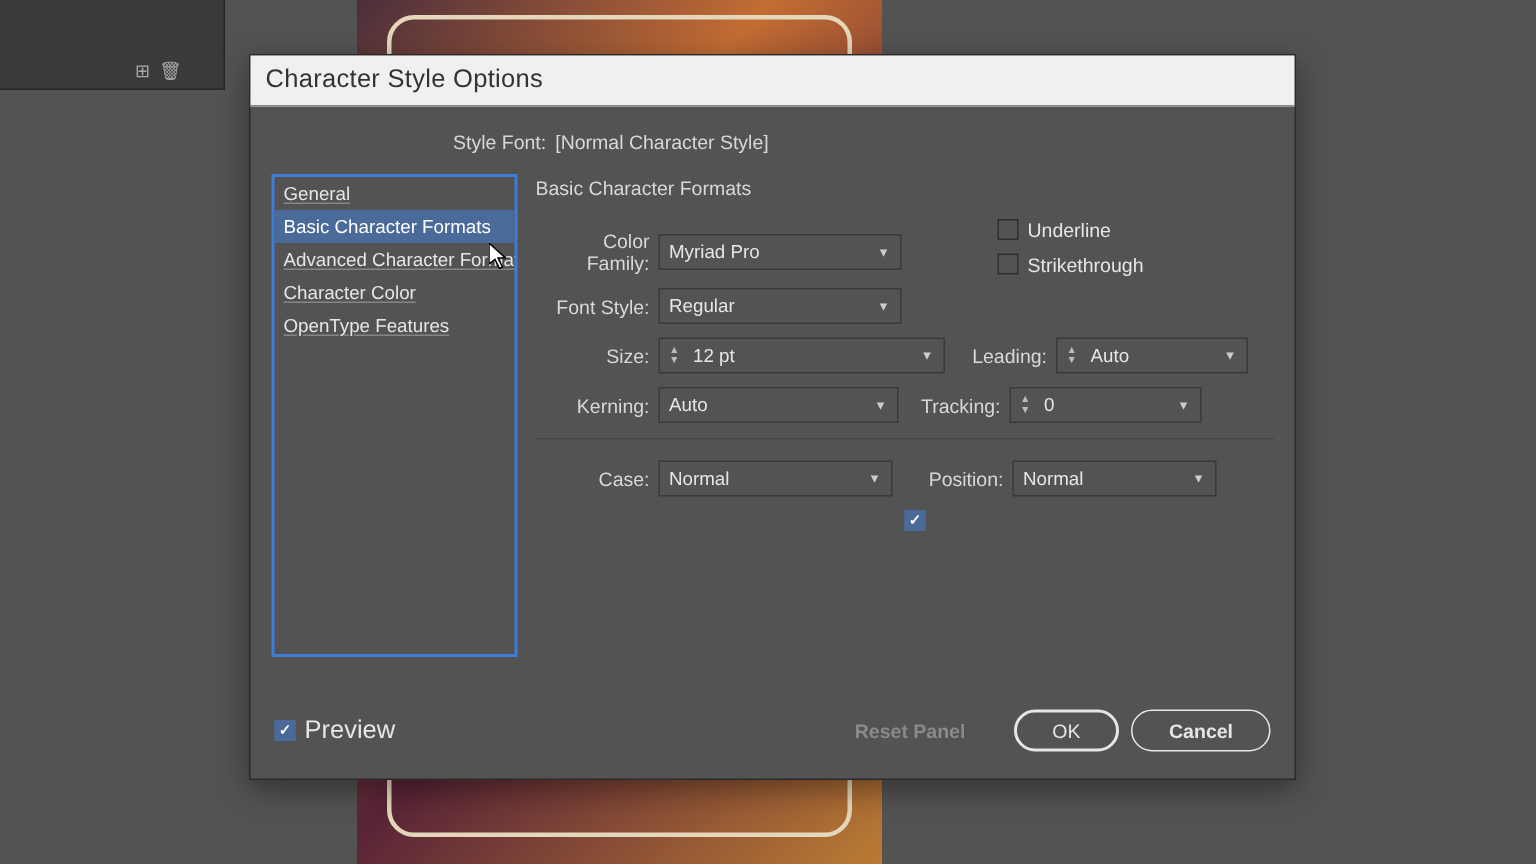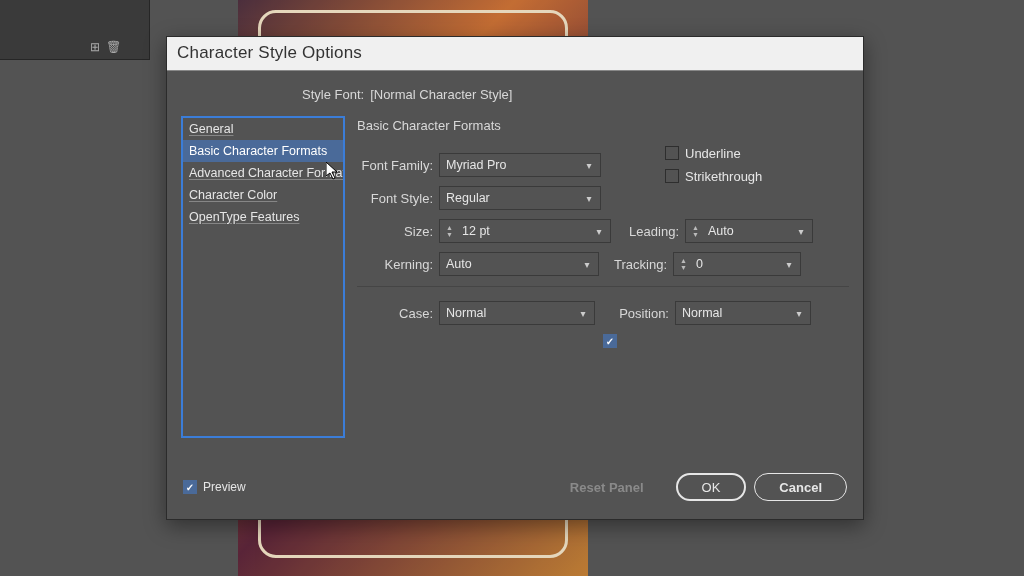--- a/index.html
+++ b/index.html
@@ -121,21 +121,21 @@
   .chk.checked { background:#4a6a99; border-color:#4a6a99;}
   .chk.checked::after{content:"✓"; color:#fff; font-size:10px;}
   .checks-col { position:absolute; left:308px; top:30px; }
   .checks-col .crow { display:flex; align-items:flex-start; margin-bottom:8px; color:#e6e6e6; font-size:13px;}
   .divider { border-top:1px solid #454545; margin:10px 0 14px 0;}
   .footer {
     position:absolute; left:0; right:0; bottom:0;
     padding:14px 16px 18px 16px;
     display:flex; align-items:center;
   }
-  .footer .left { display:flex; align-items:center; color:#e6e6e6; font-size:12px;}
+  .footer .left { display:flex; align-items:center; color:#e6e6e6; font-size:17px;}
   .footer .spacer { flex:1; }
   .btn {
     height:28px;
     border-radius:14px;
     border:1.5px solid #e6e6e6;
     background:transparent;
     color:#e6e6e6;
     font-size:13px;
     padding:0 24px;
     margin-left:8px;
@@ -193,38 +193,38 @@
           <span class="chk"></span>
           <span>Underline</span>
         </div>
         <div class="crow">
           <span class="chk"></span>
           <span>Strikethrough</span>
         </div>
       </div>
 
       <div class="row">
-        <span class="lbl">Font Family:</span>
+        <span class="lbl">Color Family:</span>
         <div class="combo" style="width:162px">
           <span class="val">Myriad Pro</span>
           <span class="caret">▾</span>
         </div>
       </div>
 
       <div class="row">
         <span class="lbl">Font Style:</span>
         <div class="combo" style="width:162px">
           <span class="val">Regular</span>
           <span class="caret">▾</span>
         </div>
       </div>
 
       <div class="row">
         <span class="lbl">Size:</span>
-        <div class="combo" style="width:172px">
+        <div class="combo" style="width:191px">
           <span class="stepper">
               <span>▲</span>
               <span>▼</span>
             </span>
           <span class="val">12 pt</span>
           <span class="caret">▾</span>
         </div>
         <span class="lbl short" style="margin-left:14px">Leading:</span>
         <div class="combo" style="width:128px">
           <span class="stepper">

